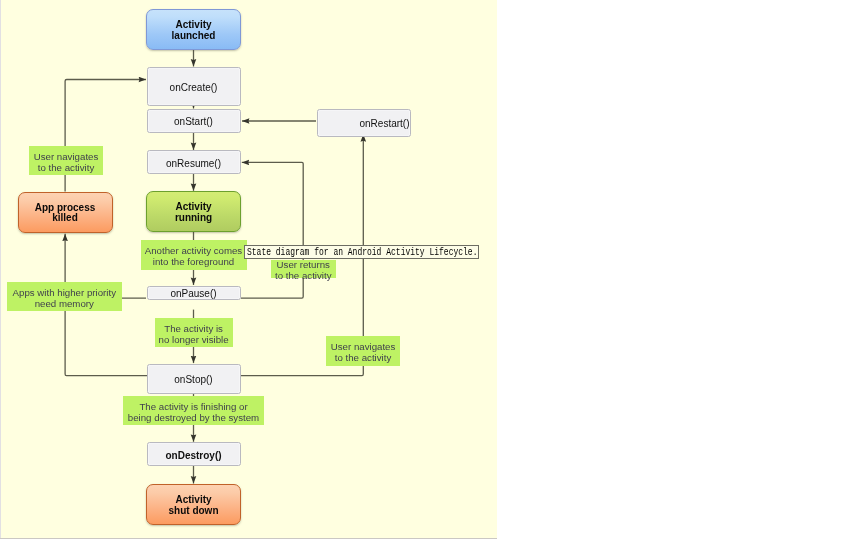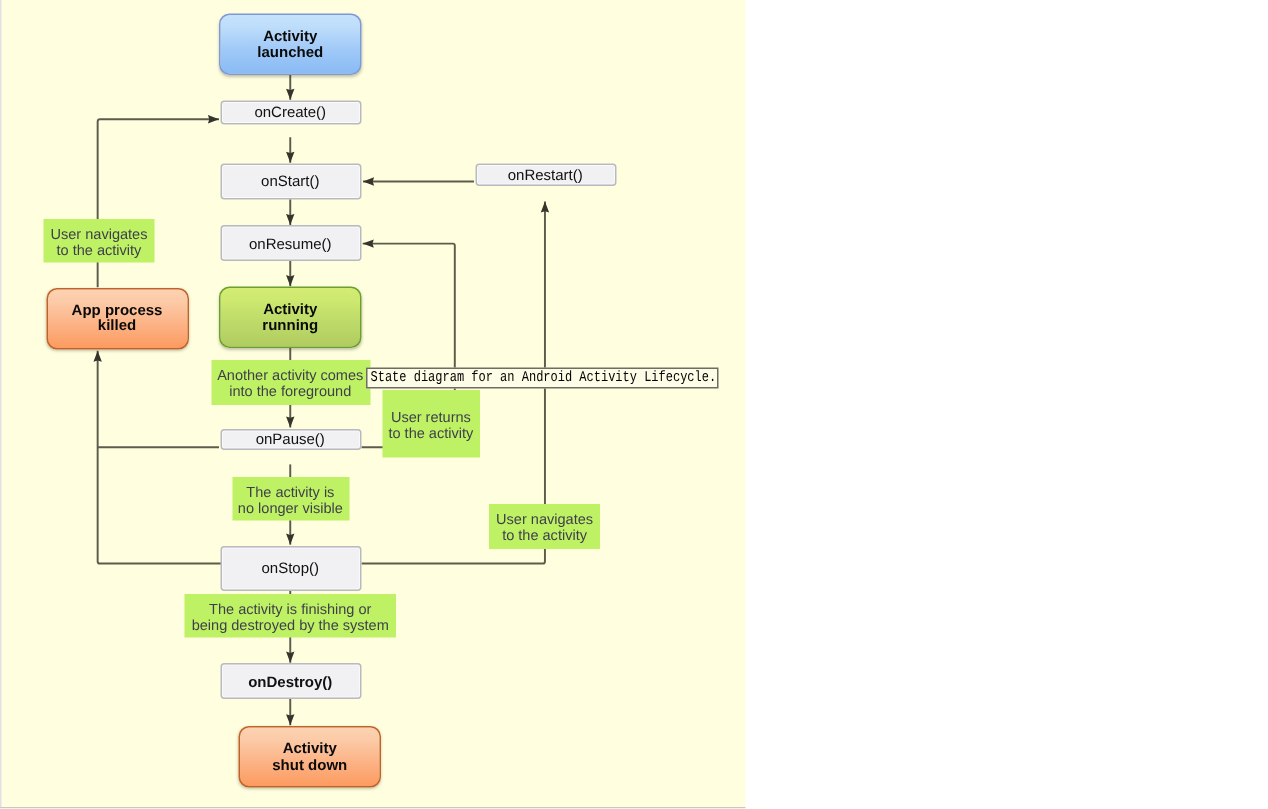--- a/index.html
+++ b/index.html
@@ -20,21 +20,21 @@
   .mbox > span{position:relative;top:0.8px;}
   .pill > div{position:relative;top:1.4px;}
   .elabel > div{position:relative;top:1.2px;}
   .pill{border-radius:7px;font-weight:bold;font-size:10px;line-height:10.6px;
         color:#0a0a0a;}
   .pill-blue{border:1px solid #7f98d6;background:linear-gradient(180deg,#c6e2fb 0%,#bfdefb 18%,#9ec8f7 62%,#89bbf5 100%);
         box-shadow:0 1px 2px rgba(80,80,60,0.35);}
   .pill-green{border:1px solid #6ca02e;background:linear-gradient(180deg,#d4ec74 0%,#cee96f 20%,#bcd968 62%,#b0cc60 100%);
         box-shadow:0 1px 2px rgba(80,80,60,0.35);}
   .pill-orange{border:1px solid #c0622a;background:linear-gradient(180deg,#fdd2b2 0%,#fccba8 20%,#fcb183 62%,#fc9b60 100%);
-        box-shadow:0 1px 2px rgba(80,80,60,0.35);margin-left:13px;}
+        box-shadow:0 1px 2px rgba(80,80,60,0.35);}
   .elabel{position:absolute;background:#bef264;color:#3f3f4c;font-size:9.7px;
         line-height:11px;text-align:center;display:flex;align-items:center;
         justify-content:center;box-sizing:border-box;white-space:nowrap;}
   .tooltip{position:absolute;box-sizing:border-box;background:#fdfde7;
         border:1px solid #6d6d63;color:#000;overflow:hidden;
         font-family:"Liberation Mono",monospace;font-size:10px;
         line-height:11px;white-space:nowrap;
         display:flex;align-items:center;}
   .tooltip > span{display:inline-block;transform:scaleX(0.80);transform-origin:left center;
         padding-left:2.5px;}
@@ -84,21 +84,21 @@
     </g>
   </svg>
 
   <div class="node pill pill-blue" style="left:146px;top:9px;width:95px;height:41px;">
     <div>
       <div>Activity</div>
       <div>launched</div>
     </div>
   </div>
 
-  <div class="node mbox" style="left:146.5px;top:67px;width:94px;height:16px;">
+  <div class="node mbox" style="left:146.5px;top:67px;width:94px;height:39px;">
     <span>onCreate()</span>
   </div>
 
   <div class="node mbox" style="left:146.5px;top:150.4px;width:94px;height:23.8px;">
     <span>onResume()</span>
   </div>
 
   <div class="node mbox" style="left:146.5px;top:109px;width:94px;height:23.8px;">
     <span>onStart()</span>
   </div>
@@ -122,47 +122,53 @@
     <span>onDestroy()</span>
   </div>
 
   <div class="node pill pill-orange" style="left:146px;top:484px;width:95px;height:41px;">
     <div>
       <div>Activity</div>
       <div>shut down</div>
     </div>
   </div>
 
-  <div class="node mbox" style="left:316.5px;top:109px;width:94px;height:15px;">
+  <div class="node mbox" style="left:316.5px;top:109px;width:94px;height:28px;justify-content:flex-end;">
     <span>onRestart()</span>
   </div>
 
   <div class="node pill pill-orange" style="left:17.5px;top:191.5px;width:95px;height:41px;">
     <div>
       <div>App process</div>
       <div>killed</div>
     </div>
   </div>
 
   <div class="elabel" style="left:29px;top:145.8px;width:74px;height:29.4px;">
     <div>
       <div>User navigates</div>
       <div>to the activity</div>
     </div>
   </div>
 
+  <div class="elabel" style="left:6.8px;top:282.3px;width:115px;height:29px;">
+    <div>
+      <div>Apps with higher priority</div>
+      <div>need memory</div>
+    </div>
+  </div>
 
   <div class="elabel" style="left:140.5px;top:239.9px;width:106px;height:30px;">
     <div>
       <div>Another activity comes</div>
       <div>into the foreground</div>
     </div>
   </div>
 
-  <div class="elabel" style="left:255px;top:260px;width:64.5px;height:45px;justify-content:center;">
+  <div class="elabel" style="left:271px;top:260px;width:64.5px;height:18px;justify-content:center;">
     <div>
       <div>User returns</div>
       <div>to the activity</div>
     </div>
   </div>
 
   <div class="elabel" style="left:154.6px;top:318.3px;width:78px;height:28.6px;">
     <div>
       <div>The activity is</div>
       <div>no longer visible</div>

